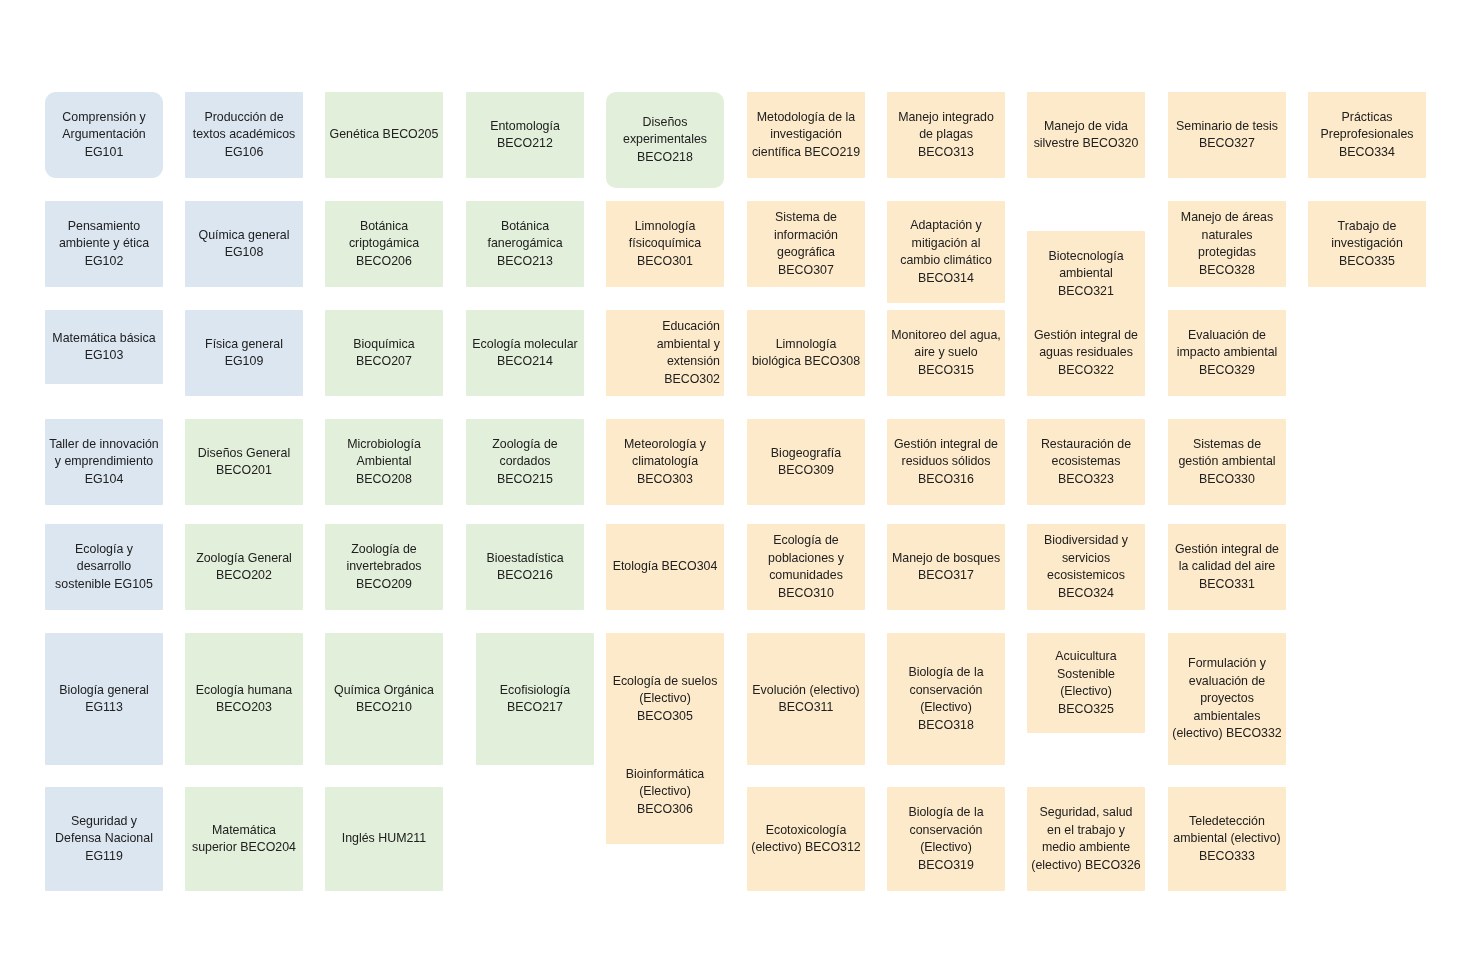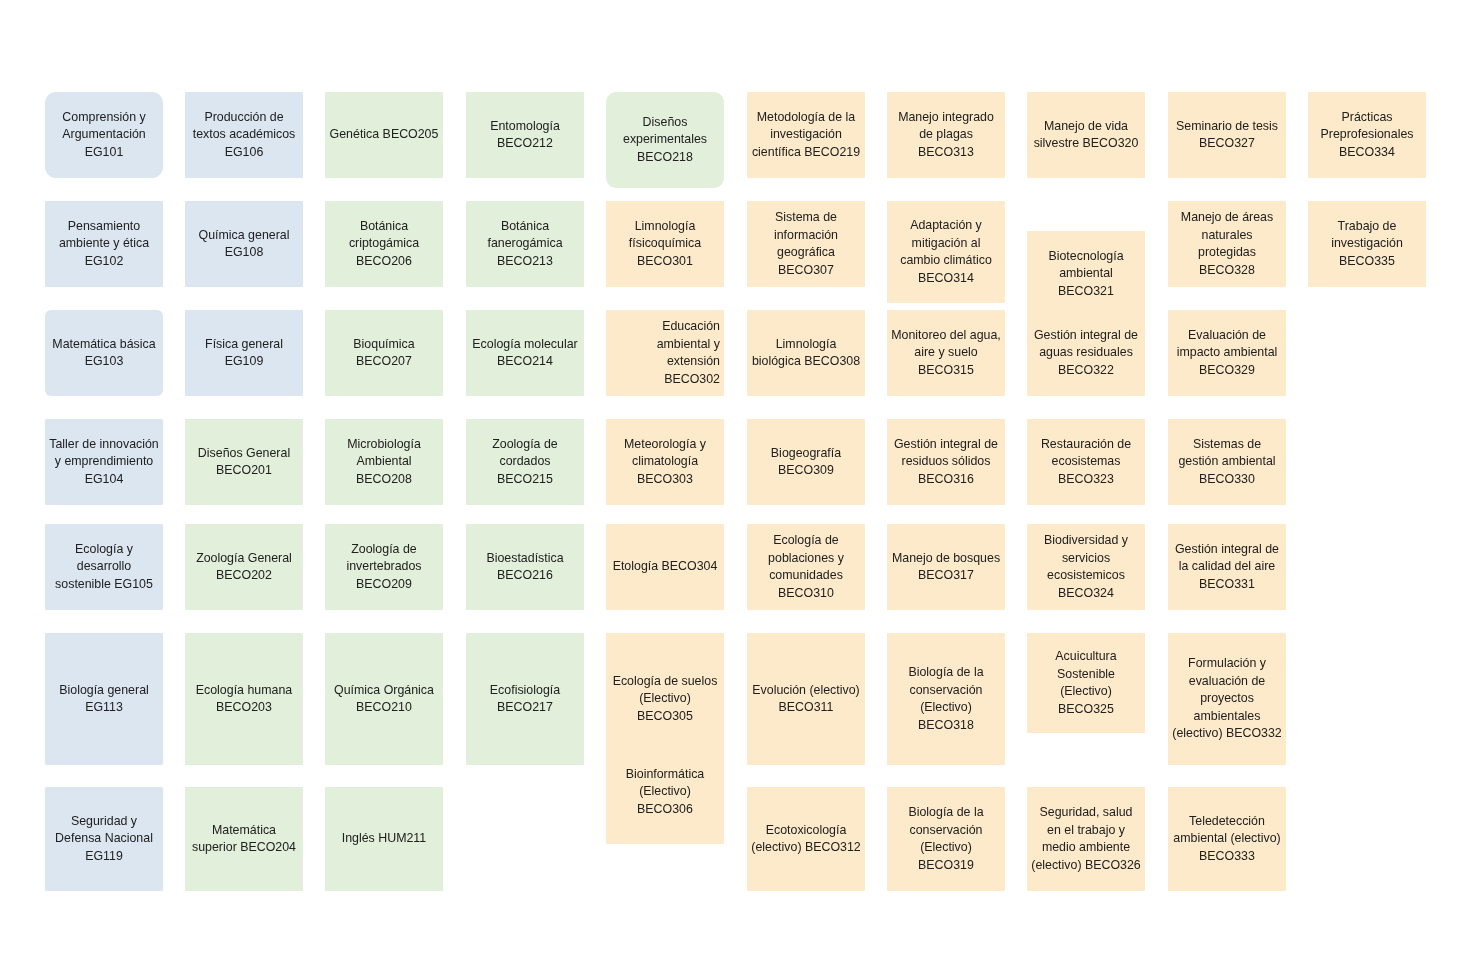--- a/index.html
+++ b/index.html
@@ -109,21 +109,21 @@
 
 
   <div class="columns">
       <div class="column" style="left: 45px;">
         <div class="course-box cat-general" style="top: 92px; height: 86px; border-radius: 11px;">
           <span>Comprensión y Argumentación EG101</span>
         </div>
         <div class="course-box cat-general" style="top: 201px; height: 86px;">
           <span>Pensamiento ambiente y ética EG102</span>
         </div>
-        <div class="course-box cat-general" style="top: 310px; height: 86px; border-radius: 6px;">
+        <div class="course-box cat-general" style="top: 310px; height: 74px;">
           <span>Matemática básica EG103</span>
         </div>
         <div class="course-box cat-general" style="top: 419px; height: 86px;">
           <span>Taller de innovación y emprendimiento EG104</span>
         </div>
         <div class="course-box cat-general" style="top: 524px; height: 86px;">
           <span>Ecología y desarrollo sostenible EG105</span>
         </div>
         <div class="course-box cat-general" style="top: 633px; height: 132px;">
           <span>Biología general EG113</span>
@@ -187,21 +187,21 @@
         </div>
         <div class="course-box cat-specific" style="top: 310px; height: 86px;">
           <span>Ecología molecular BECO214</span>
         </div>
         <div class="course-box cat-specific" style="top: 419px; height: 86px;">
           <span>Zoología de cordados BECO215</span>
         </div>
         <div class="course-box cat-specific" style="top: 524px; height: 86px;">
           <span>Bioestadística BECO216</span>
         </div>
-        <div class="course-box cat-specific" style="top: 633px; height: 132px;">
+        <div class="course-box cat-specific" style="top: 633px; height: 132px; margin-left: 10px;">
           <span>Ecofisiología BECO217</span>
         </div>
       </div>
       <div class="column" style="left: 606px;">
         <div class="course-box cat-specific" style="top: 92px; height: 96px; border-radius: 10px;">
           <span>Diseños experimentales BECO218</span>
         </div>
         <div class="course-box cat-specialty" style="top: 201px; height: 86px;">
           <span>Limnología físicoquímica BECO301</span>
         </div>

